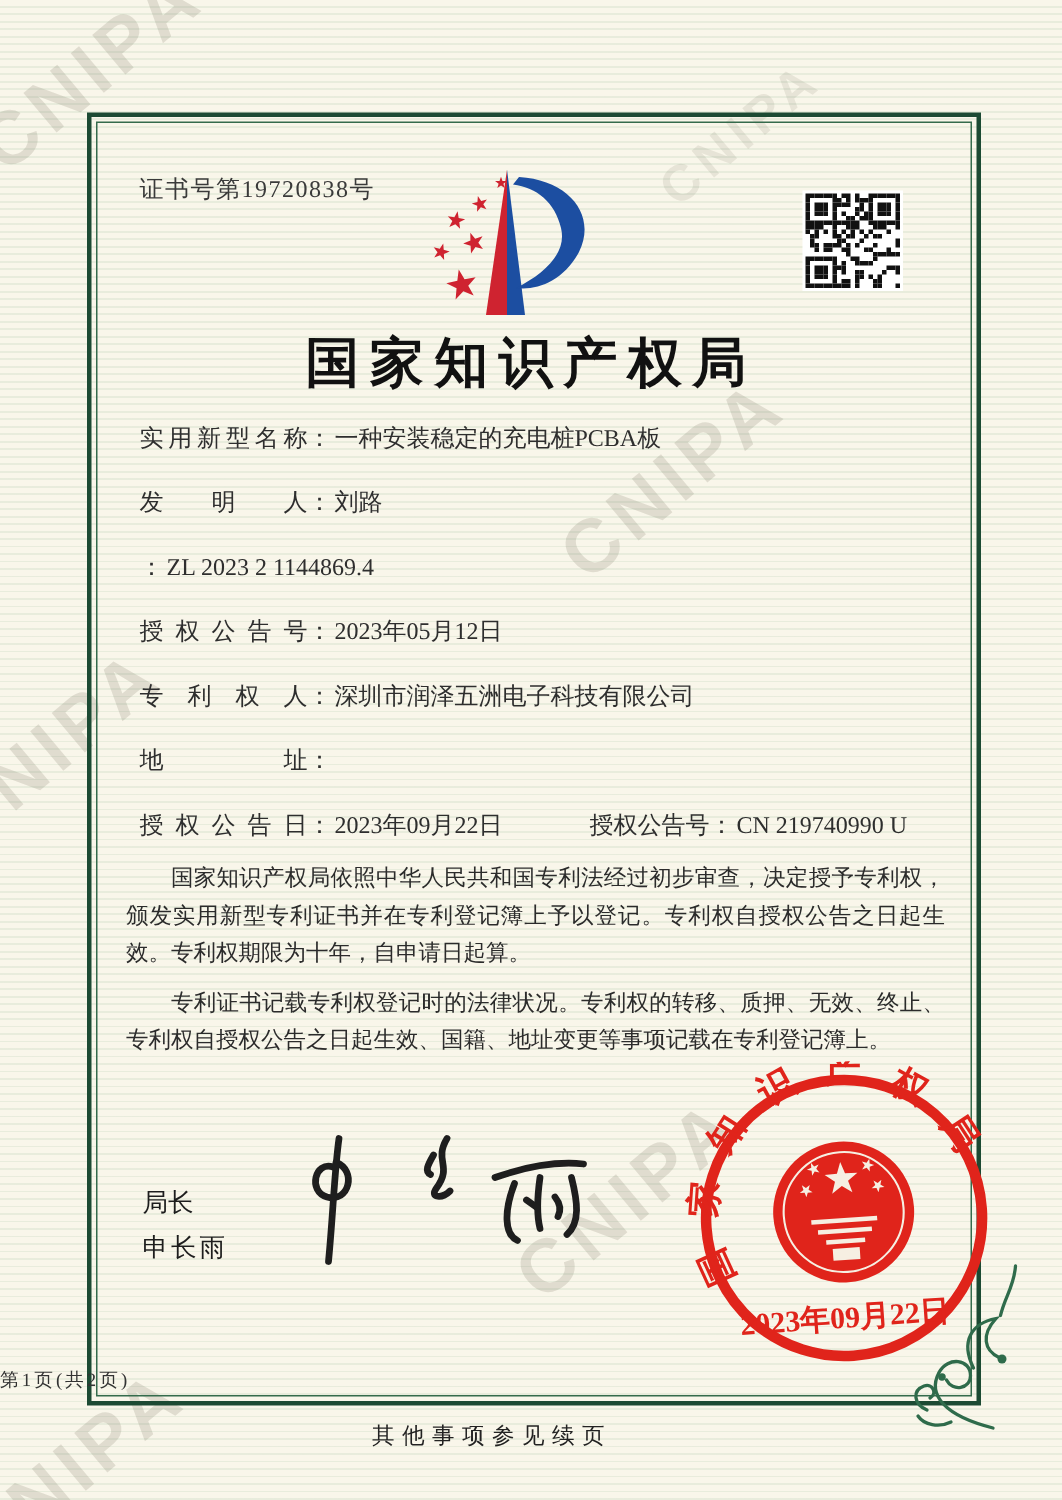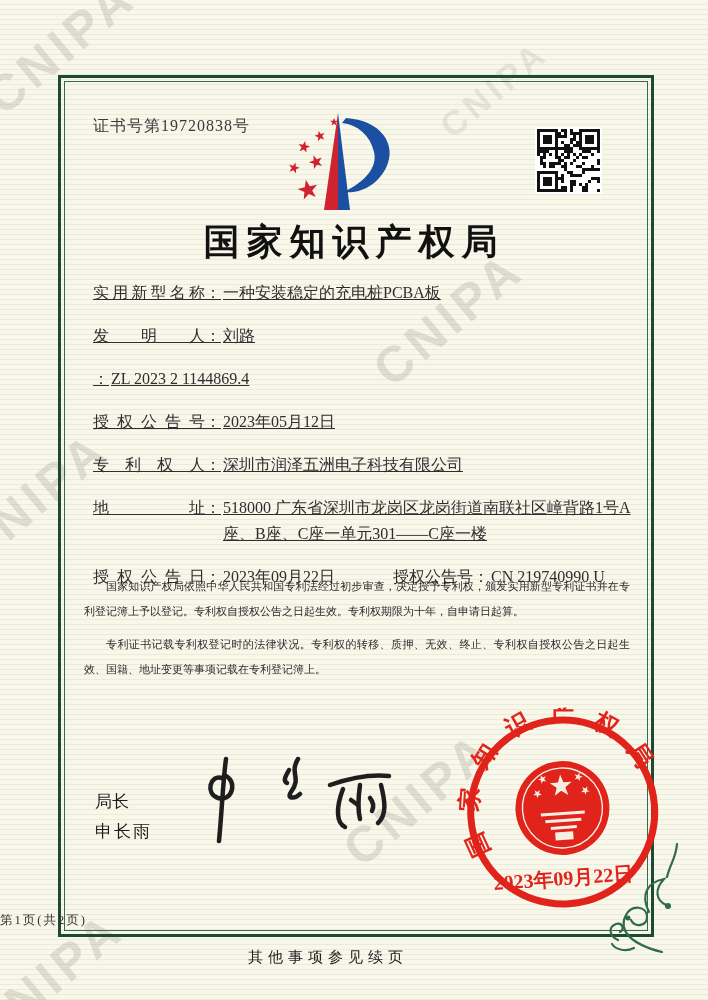--- a/index.html
+++ b/index.html
@@ -23,31 +23,31 @@
   
   .cert-no { position:absolute; left:93px; top:116px; font-size:16px; letter-spacing:1px; color:#3a3a3a; }
   .logo { position:absolute; left:282px; top:110px; }
   .qr { position:absolute; left:535px; top:127px; width:67px; height:67px; background:#fff; padding:2px;
     display:grid; grid-template-columns:repeat(21,1fr); grid-template-rows:repeat(21,1fr); }
   .qr div.d { background:#111; }
   .title { position:absolute; left:0; top:218px; width:708px; text-align:center;
     font-size:36px; font-weight:bold; letter-spacing:7px; color:#111; }
   
   .fields { position:absolute; left:93px; top:280px; width:540px; font-size:16px; color:#2e2e2e; }
-  .row { margin-bottom:17px; display:flex; align-items:flex-start; line-height:26px;text-decoration:underline; }
+  .row { margin-bottom:17px; display:flex; align-items:flex-start; line-height:26px; }
   .flabel { display:inline-block; width:112px; text-align:justify; text-align-last:justify; flex:0 0 112px; }
   .colon { flex:0 0 18px; }
   .fvalue { flex:1; }
   .addr .fvalue { max-width:414px; }
   .grant-row { display:flex; line-height:26px; margin-top:2px; }
   .grant-left { display:flex; width:300px; }
   .grant-right { display:flex;align-items:flex-end; }
   .flabel5 { display:inline-block; width:112px; text-align:justify; text-align-last:justify; flex:0 0 112px; }
   
-  .paras { position:absolute; left:84px; top:574px; width:546px; font-size:11px;
+  .paras { position:absolute; left:84px; top:574px; width:546px; font-size:15px;
     line-height:25px; color:#2b2b2b; text-align:justify; }
   .paras p { text-indent:2em; margin-bottom:8px; }
   
   .signer-title { position:absolute; left:95px; top:790px; font-size:17px; color:#1d1d1d; }
   .signer-name  { position:absolute; left:95px; top:820px; font-size:17px; color:#1d1d1d; letter-spacing:2px; }
   .sig { position:absolute; left:192px; top:748px; }
   .seal { position:absolute; left:455px; top:708px; transform:rotate(-4deg); }
   .flourish { position:absolute; left:588px; top:842px; }
   
   .page-footer { position:absolute; left:0; top:912px; width:708px; 
@@ -556,21 +556,20 @@
         <span class="fvalue">2023年05月12日</span>
     </div>
     <div class="row">
       <span class="flabel">专利权人</span>
         <span class="colon">：</span>
         <span class="fvalue">深圳市润泽五洲电子科技有限公司</span>
     </div>
     <div class="row addr">
       <span class="flabel">地址</span>
         <span class="colon">：</span>
-        <span class="fvalue">518000 广东省深圳市龙岗区龙岗街道南联社区嶂背路1号A座、B座、C座一单元301——C座一楼</span>
     </div>
     <div class="grant-row">
       <div class="grant-left">
         <span class="flabel5">授权公告日</span>
           <span class="colon">：</span>
           <span>2023年09月22日</span>
       </div>
       <div class="grant-right">
         <span>授权公告号</span>
           <span class="colon">：</span>

